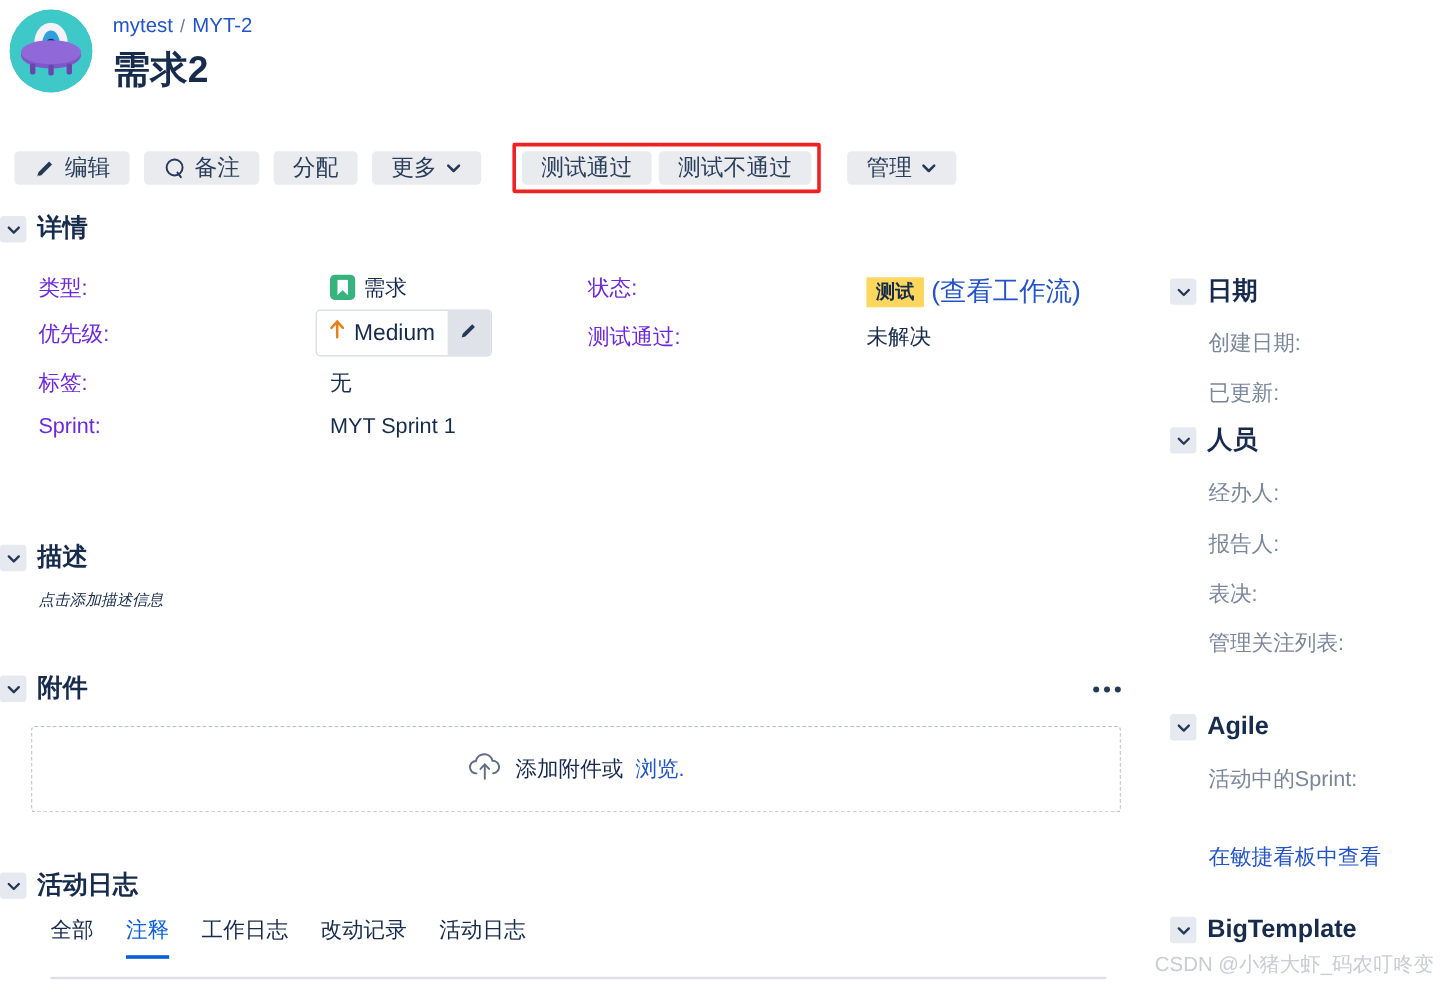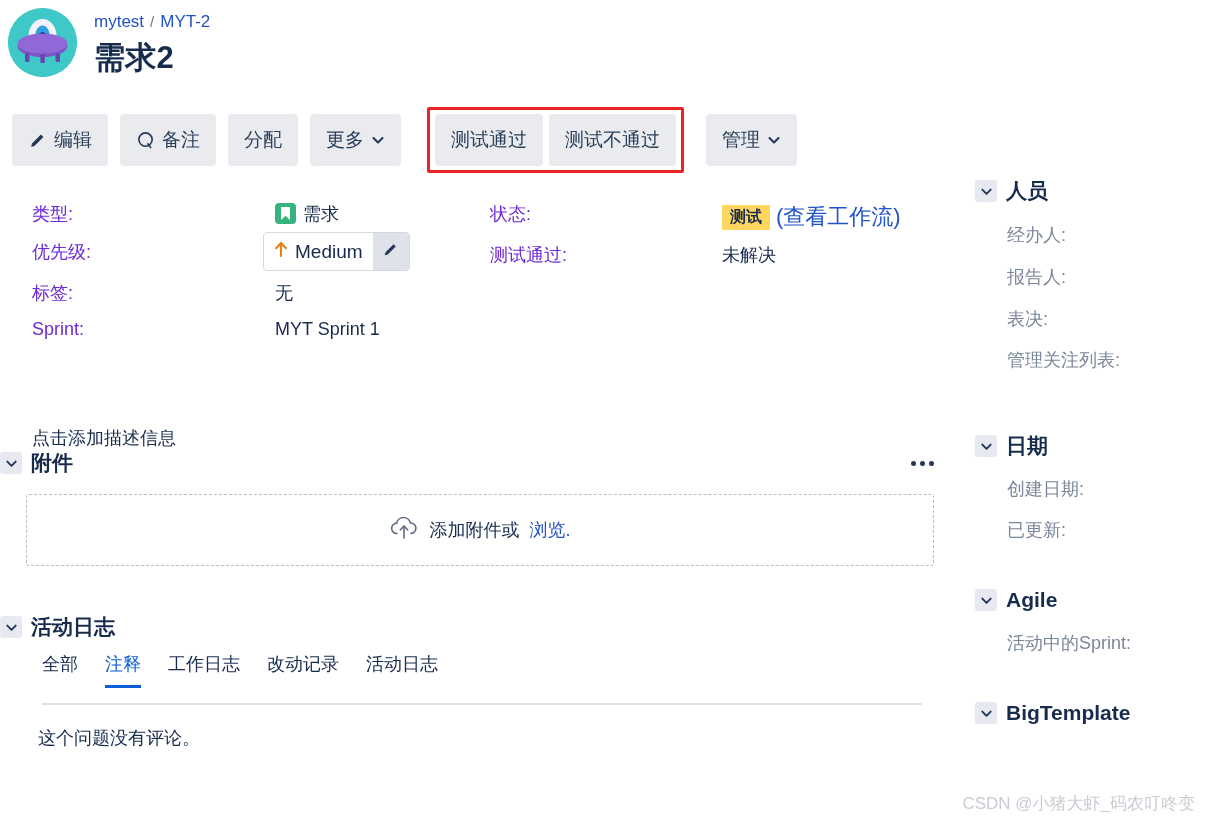--- a/index.html
+++ b/index.html
@@ -67,21 +67,21 @@
     position: absolute;
     left: 12px; top: 118px;
     display: flex;
     align-items: center;
     height: 44px;
   }
   .btn {
     background: #e9ebef;
     border: none;
     border-radius: 4px;
-    height: 52px;
+    height: 28px;
     padding: 0 16px;
     display: inline-flex;
     align-items: center;
     gap: 7px;
     font-family: inherit;
     font-size: 19px;
     color: #2b3f5c;
     cursor: pointer;
     white-space: nowrap;
     margin-right: 12px;
@@ -208,27 +208,28 @@
     color: #2253c7;
     font-size: 22px;
     text-decoration: none;
     margin-left: 6px;
   }
 
   
   .desc-sec { margin-top: 48px; }
   .desc-placeholder {
     margin: 13px 0 0 32px;
-    font-size: 18px;
-    color: #172b4d;
-    cursor: pointer;
-  }
-
-  
-  .att-sec { }
+    font-size: 13px;
+    font-style: italic;
+    color: #172b4d;
+    cursor: pointer;
+  }
+
+  
+  .att-sec { margin-top: 52px; }
   .ellipsis-btn {
     position: absolute;
     right: 24px; top: 1px;
     width: 28px; height: 24px;
     display: flex;
     align-items: center;
     justify-content: center;
     gap: 4px;
     cursor: pointer;
   }
@@ -405,20 +406,28 @@
       <svg width="14" height="14" viewBox="0 0 14 14">
         <path d="M2.5 5l4.5 4.5L11.5 5" stroke="#253858" stroke-width="2.1" fill="none" stroke-linecap="round" stroke-linejoin="round"></path>
       </svg>
     </span>
   </button>
 </div>
 
 <div class="main">
 
   <div class="section">
+    <div class="section-head">
+      <span class="twisty">
+        <svg width="13" height="13" viewBox="0 0 14 14">
+          <path d="M2.5 5l4.5 4.5L11.5 5" stroke="#253858" stroke-width="2.1" fill="none" stroke-linecap="round" stroke-linejoin="round"></path>
+        </svg>
+      </span>
+      <span class="section-title">详情</span>
+    </div>
 
     <div class="details">
       <span class="dlabel" style="left:32px; top:10px;">类型:</span>
       <span class="dvalue" style="left:275px; top:10px;">
         <span class="type-icon"></span><span>需求</span>
       </span>
 
       <span class="dlabel" style="left:32px; top:48px;">优先级:</span>
       <span class="priority-box" style="left:263px; top:40px;">
         <span class="priority-val">
@@ -448,20 +457,28 @@
       <span class="dvalue" style="left:722px; top:10px;">
         <span class="status-badge">测试</span><a href="#" class="wf-link">(查看工作流)</a>
       </span>
 
       <span class="dlabel" style="left:490px; top:51px;">测试通过:</span>
       <span class="dvalue" style="left:722px; top:51px;">未解决</span>
     </div>
   </div>
 
   <div class="section desc-sec">
+    <div class="section-head">
+      <span class="twisty">
+        <svg width="13" height="13" viewBox="0 0 14 14">
+          <path d="M2.5 5l4.5 4.5L11.5 5" stroke="#253858" stroke-width="2.1" fill="none" stroke-linecap="round" stroke-linejoin="round"></path>
+        </svg>
+      </span>
+      <span class="section-title">描述</span>
+    </div>
     <div class="desc-placeholder">点击添加描述信息</div>
   </div>
 
   <div class="section att-sec">
     <div class="section-head">
       <span class="twisty">
         <svg width="13" height="13" viewBox="0 0 14 14">
           <path d="M2.5 5l4.5 4.5L11.5 5" stroke="#253858" stroke-width="2.1" fill="none" stroke-linecap="round" stroke-linejoin="round"></path>
         </svg>
       </span>
@@ -502,58 +519,59 @@
       <span class="tab">活动日志</span>
     </div>
 
     <div class="act-empty">这个问题没有评论。</div>
   </div>
 
 </div>
 
 <div class="sidebar">
 
+  <div class="sb-section" style="margin-top:52px;">
+    <div class="sb-head">
+      <span class="twisty">
+        <svg width="13" height="13" viewBox="0 0 14 14">
+          <path d="M2.5 5l4.5 4.5L11.5 5" stroke="#253858" stroke-width="2.1" fill="none" stroke-linecap="round" stroke-linejoin="round"></path>
+        </svg>
+      </span>
+      <span class="sb-title">日期</span>
+    </div>
+    <div class="sb-row tight">创建日期:</div>
+    <div class="sb-row tight">已更新:</div>
+  </div>
+
   <div class="sb-section">
     <div class="sb-head">
       <span class="twisty">
         <svg width="13" height="13" viewBox="0 0 14 14">
           <path d="M2.5 5l4.5 4.5L11.5 5" stroke="#253858" stroke-width="2.1" fill="none" stroke-linecap="round" stroke-linejoin="round"></path>
         </svg>
       </span>
       <span class="sb-title">人员</span>
     </div>
     <div class="sb-row">经办人:</div>
     <div class="sb-row">报告人:</div>
     <div class="sb-row">表决:</div>
     <div class="sb-row tight">管理关注列表:</div>
   </div>
 
-  <div class="sb-section" style="margin-top:52px;">
-    <div class="sb-head">
-      <span class="twisty">
-        <svg width="13" height="13" viewBox="0 0 14 14">
-          <path d="M2.5 5l4.5 4.5L11.5 5" stroke="#253858" stroke-width="2.1" fill="none" stroke-linecap="round" stroke-linejoin="round"></path>
-        </svg>
-      </span>
-      <span class="sb-title">日期</span>
-    </div>
-    <div class="sb-row tight">创建日期:</div>
-    <div class="sb-row tight">已更新:</div>
-  </div>
-
   <div class="sb-section" style="margin-top:36px;">
     <div class="sb-head">
       <span class="twisty">
         <svg width="13" height="13" viewBox="0 0 14 14">
           <path d="M2.5 5l4.5 4.5L11.5 5" stroke="#253858" stroke-width="2.1" fill="none" stroke-linecap="round" stroke-linejoin="round"></path>
         </svg>
       </span>
       <span class="sb-title">Agile</span>
     </div>
     <div class="sb-row tight">活动中的Sprint:</div>
+    <a href="#" class="sb-link" style="margin-top:32px;">在敏捷看板中查看</a>
   </div>
 
   <div class="sb-section" style="margin-top:36px;">
     <div class="sb-head">
       <span class="twisty">
         <svg width="13" height="13" viewBox="0 0 14 14">
           <path d="M2.5 5l4.5 4.5L11.5 5" stroke="#253858" stroke-width="2.1" fill="none" stroke-linecap="round" stroke-linejoin="round"></path>
         </svg>
       </span>
       <span class="sb-title">BigTemplate</span>

